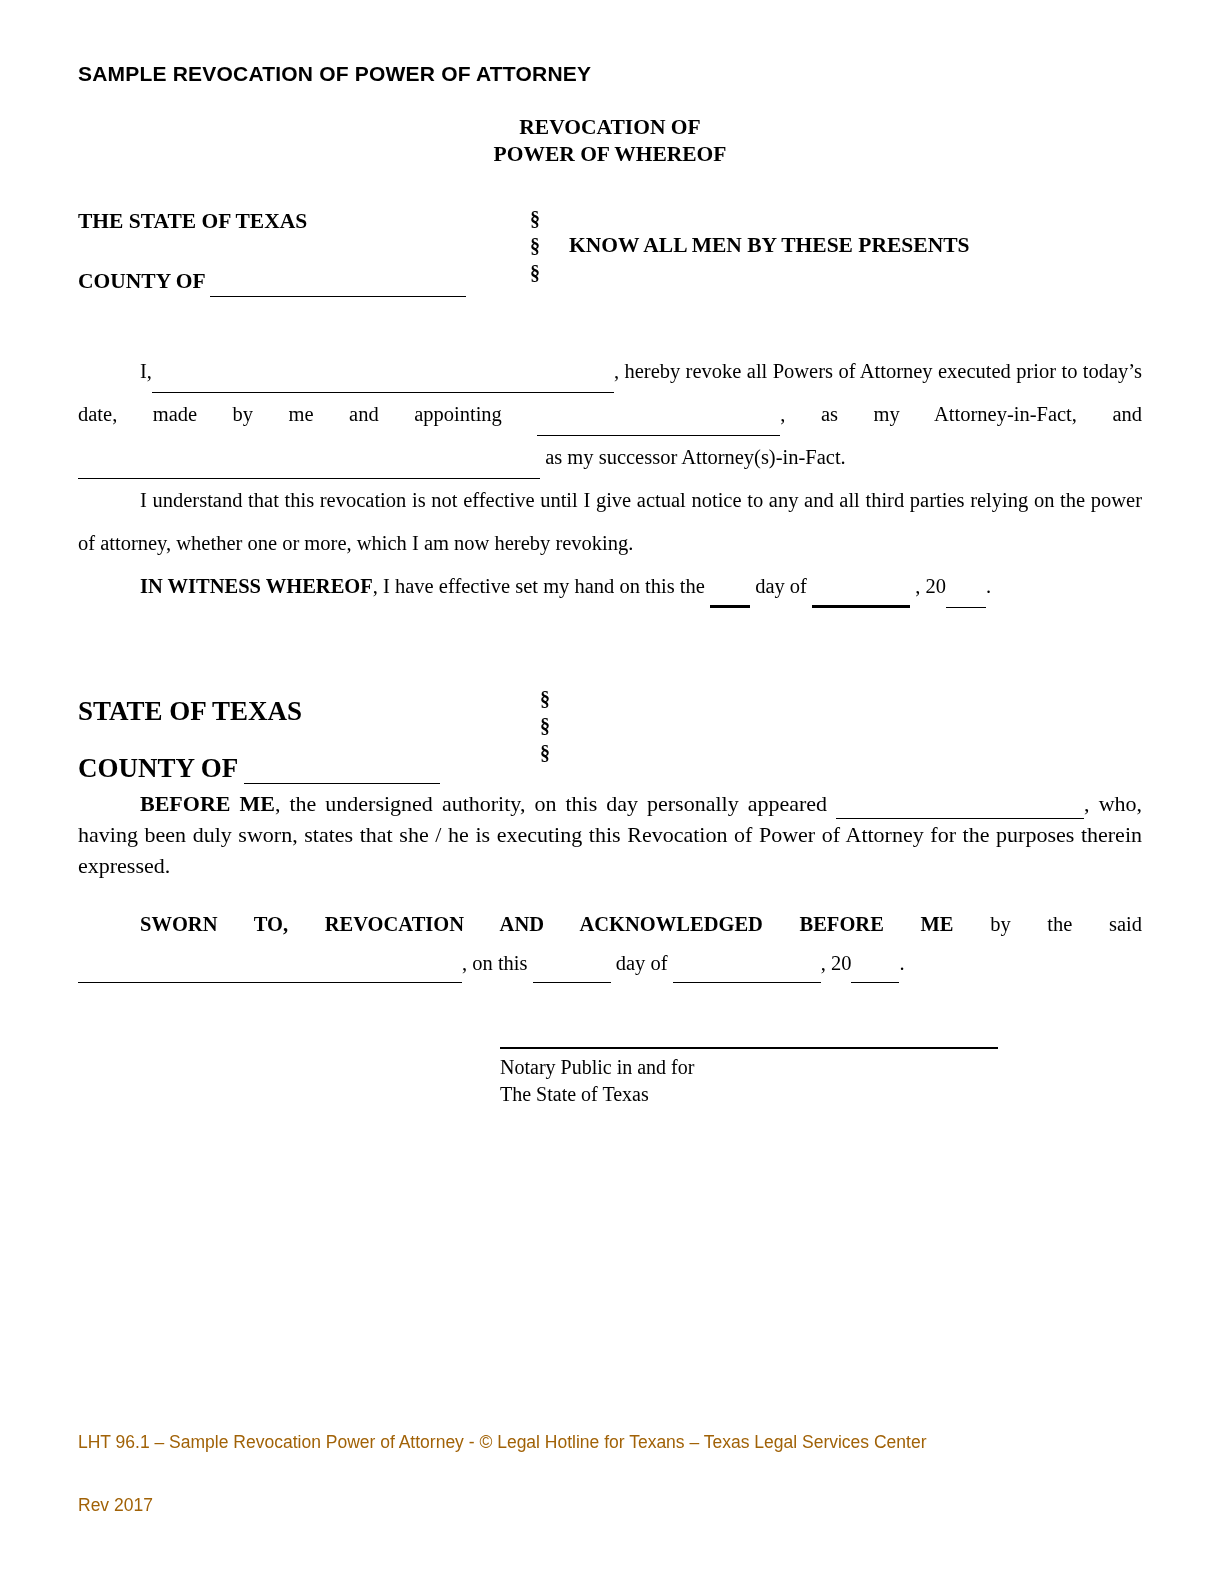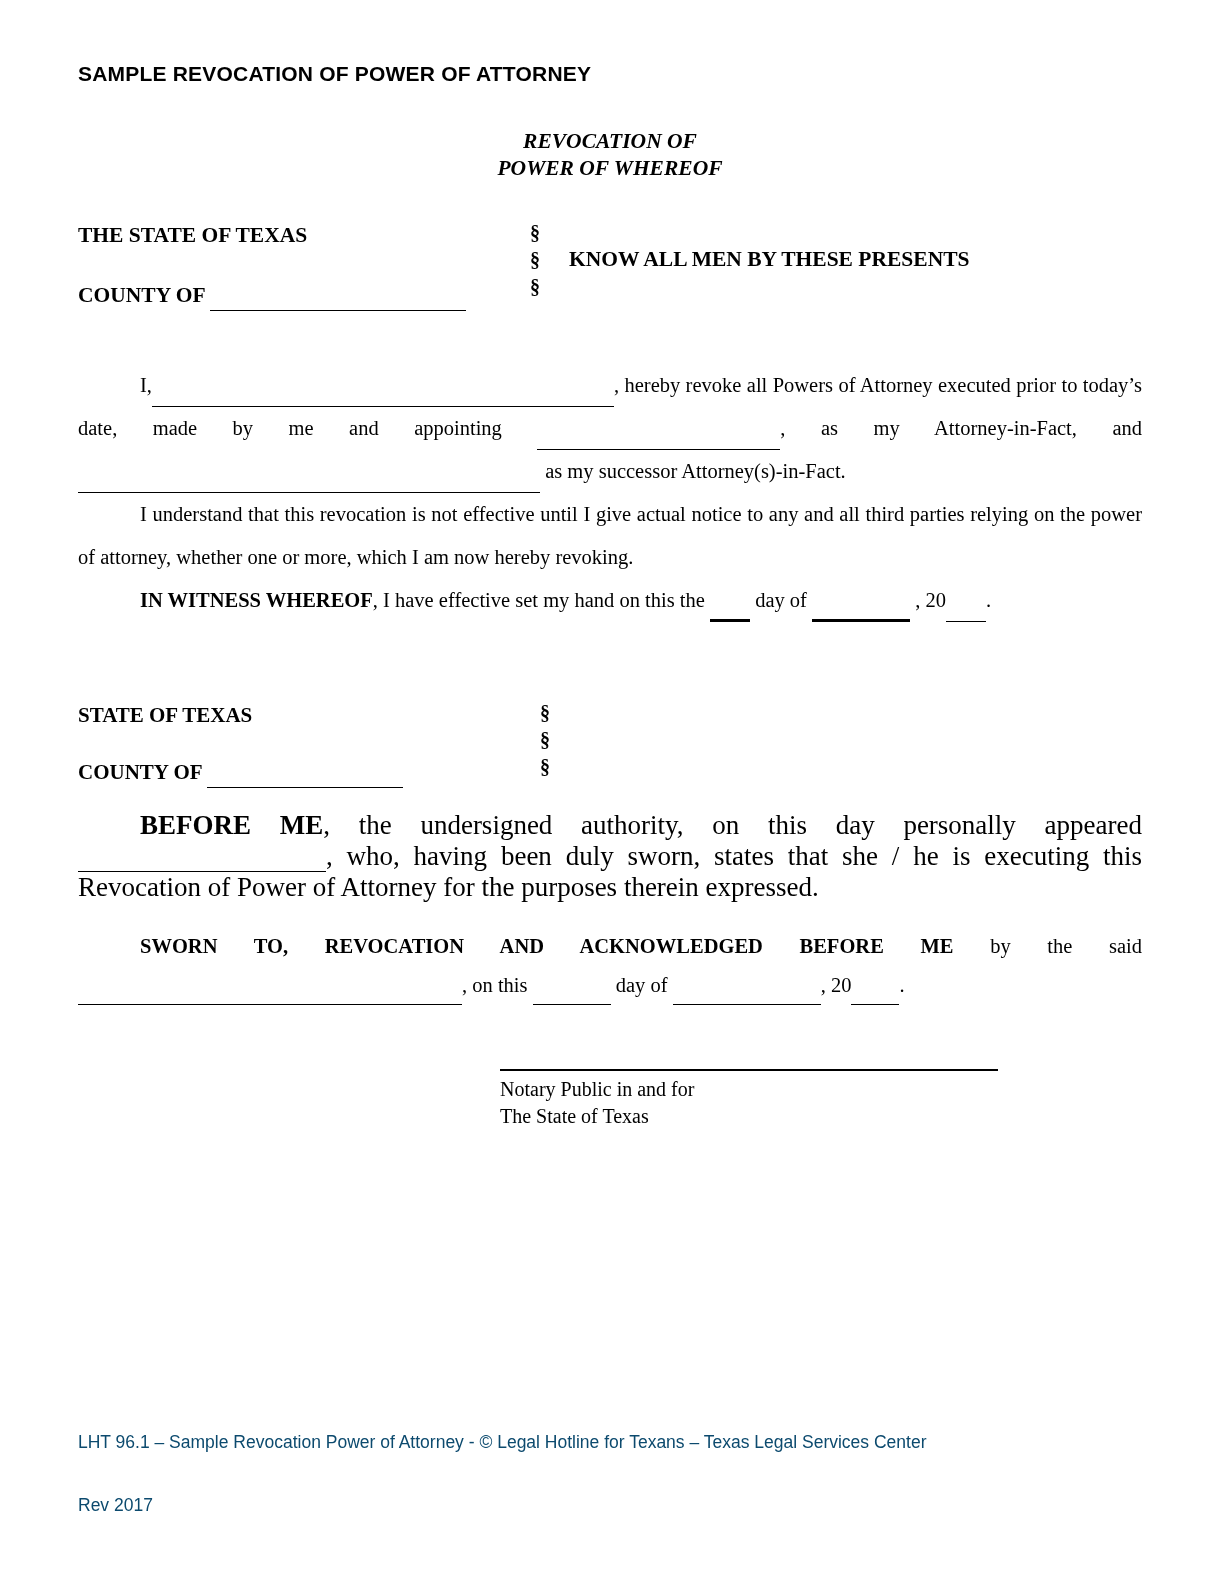--- a/index.html
+++ b/index.html
@@ -27,22 +27,21 @@
     font-size: 21px;
     text-align: left;
     letter-spacing: 0.2px;
     margin-top: 62px;
   }
   .heading2 {
     text-align: center;
     font-weight: bold;
     font-size: 21.5px;
     line-height: 27px;
-    margin-top: 42px;
-    font-style: italic;
+    margin-top: 28px;
   }
   .venue-block {
     margin-top: 38px;
     position: relative;
     height: 92px;
   }
   .venue-left {
     position: absolute;
     left: 0;
     top: 0;
@@ -122,39 +121,39 @@
     border-top: 2.2px solid #000;
   }
   .venue2 {
     margin-top: 78px;
     position: relative;
     height: 86px;
   }
   .venue2-left {
     position: absolute;
     left: 0;
-    top: 0;
-    font-weight: bold;
-    font-size: 21px;
+    top: 10px;
+    font-weight: bold;
+    font-size: 27px;
     line-height: 31px;
   }
   .venue2-left .row2 { margin-top: 26px; }
   .sect-col2 {
     position: absolute;
     left: 462px;
     top: 0;
     font-weight: bold;
     font-size: 20px;
     line-height: 27px;
   }
   .before-me {
-    font-size: 27px;
+    font-size: 22px;
     line-height: 31px;
     text-align: justify;
-    margin-top: 24px;
+    margin-top: 16px;
   }
   .b-appeared { width: 248px; height: 21px; }
   .sworn {
     font-size: 20.5px;
     line-height: 39px;
     text-align: justify;
     margin-top: 24px;
   }
   .sworn .stretch {
     display: block;
@@ -177,21 +176,21 @@
     font-size: 20px;
     line-height: 27px;
     padding-top: 5px;
   }
   .footer {
     position: absolute;
     left: 78px;
     top: 1370px;
     font-family: "Liberation Sans", sans-serif;
     font-size: 17.5px;
-    color: #0c4a6e;
+    color: #a16207;
   }
   .footer .rev {
     margin-top: 42px;
   }
 </style>
 </head>
 <body>
 
 <div class="page">
 

